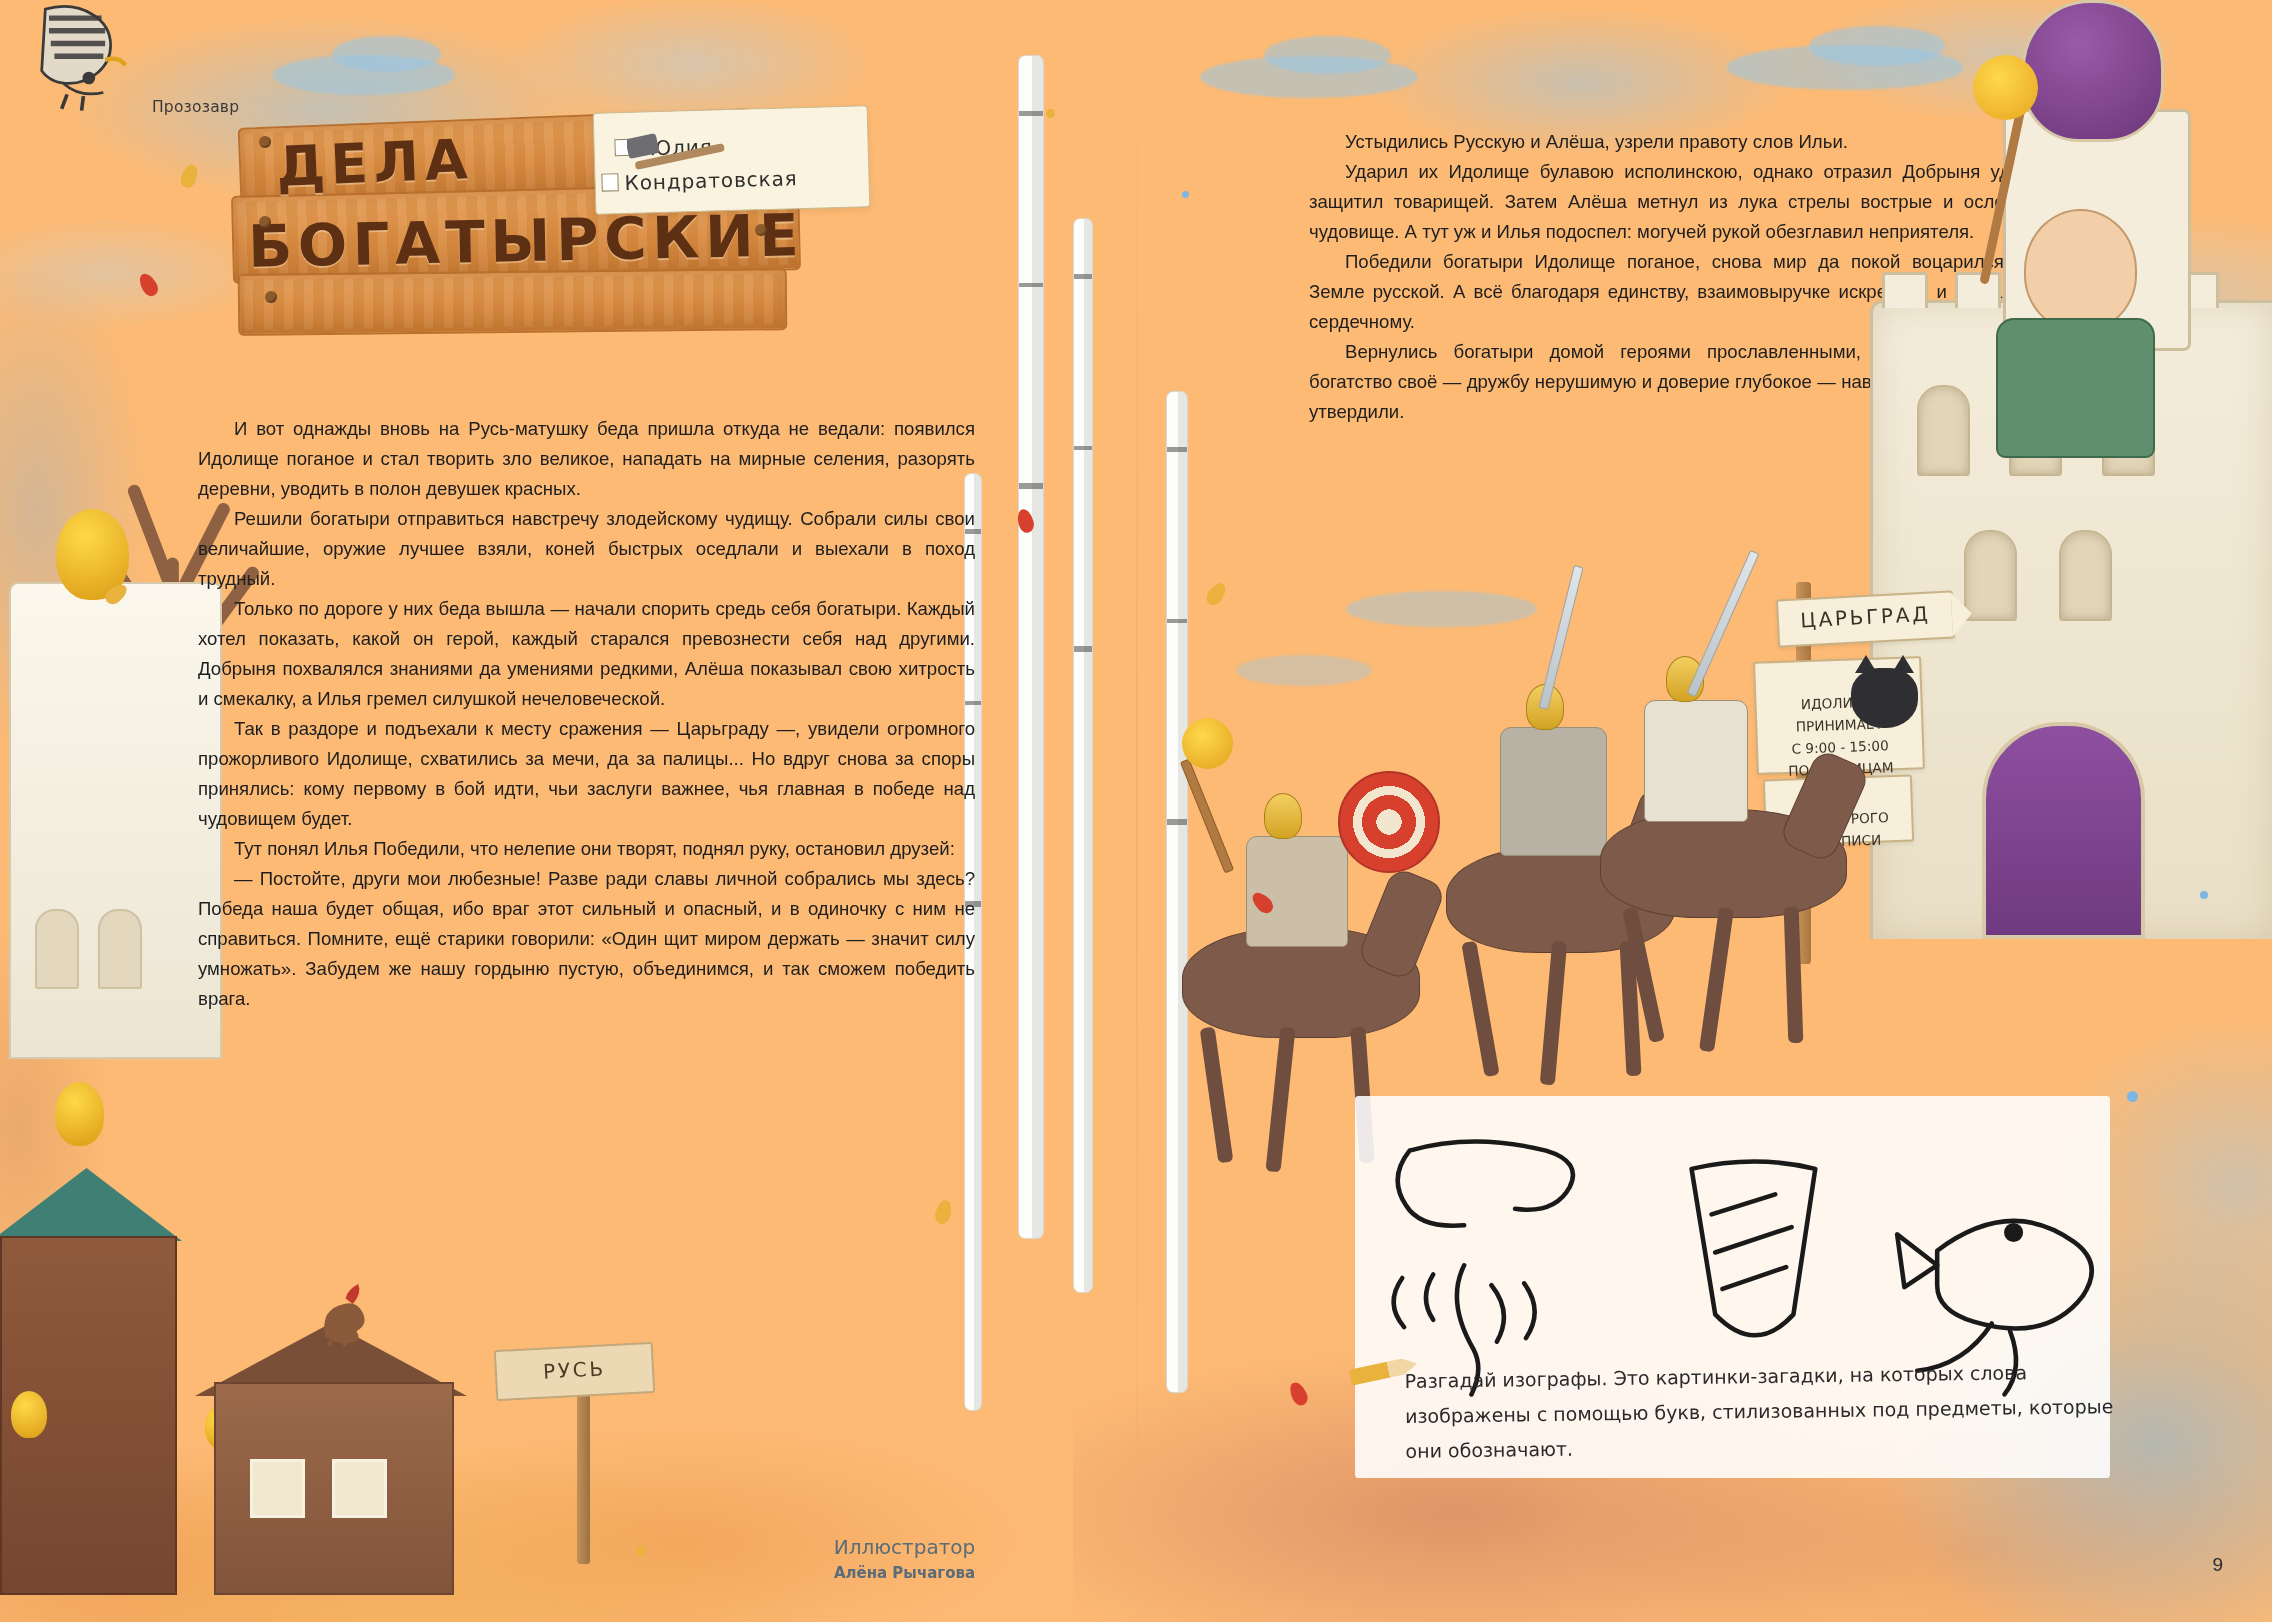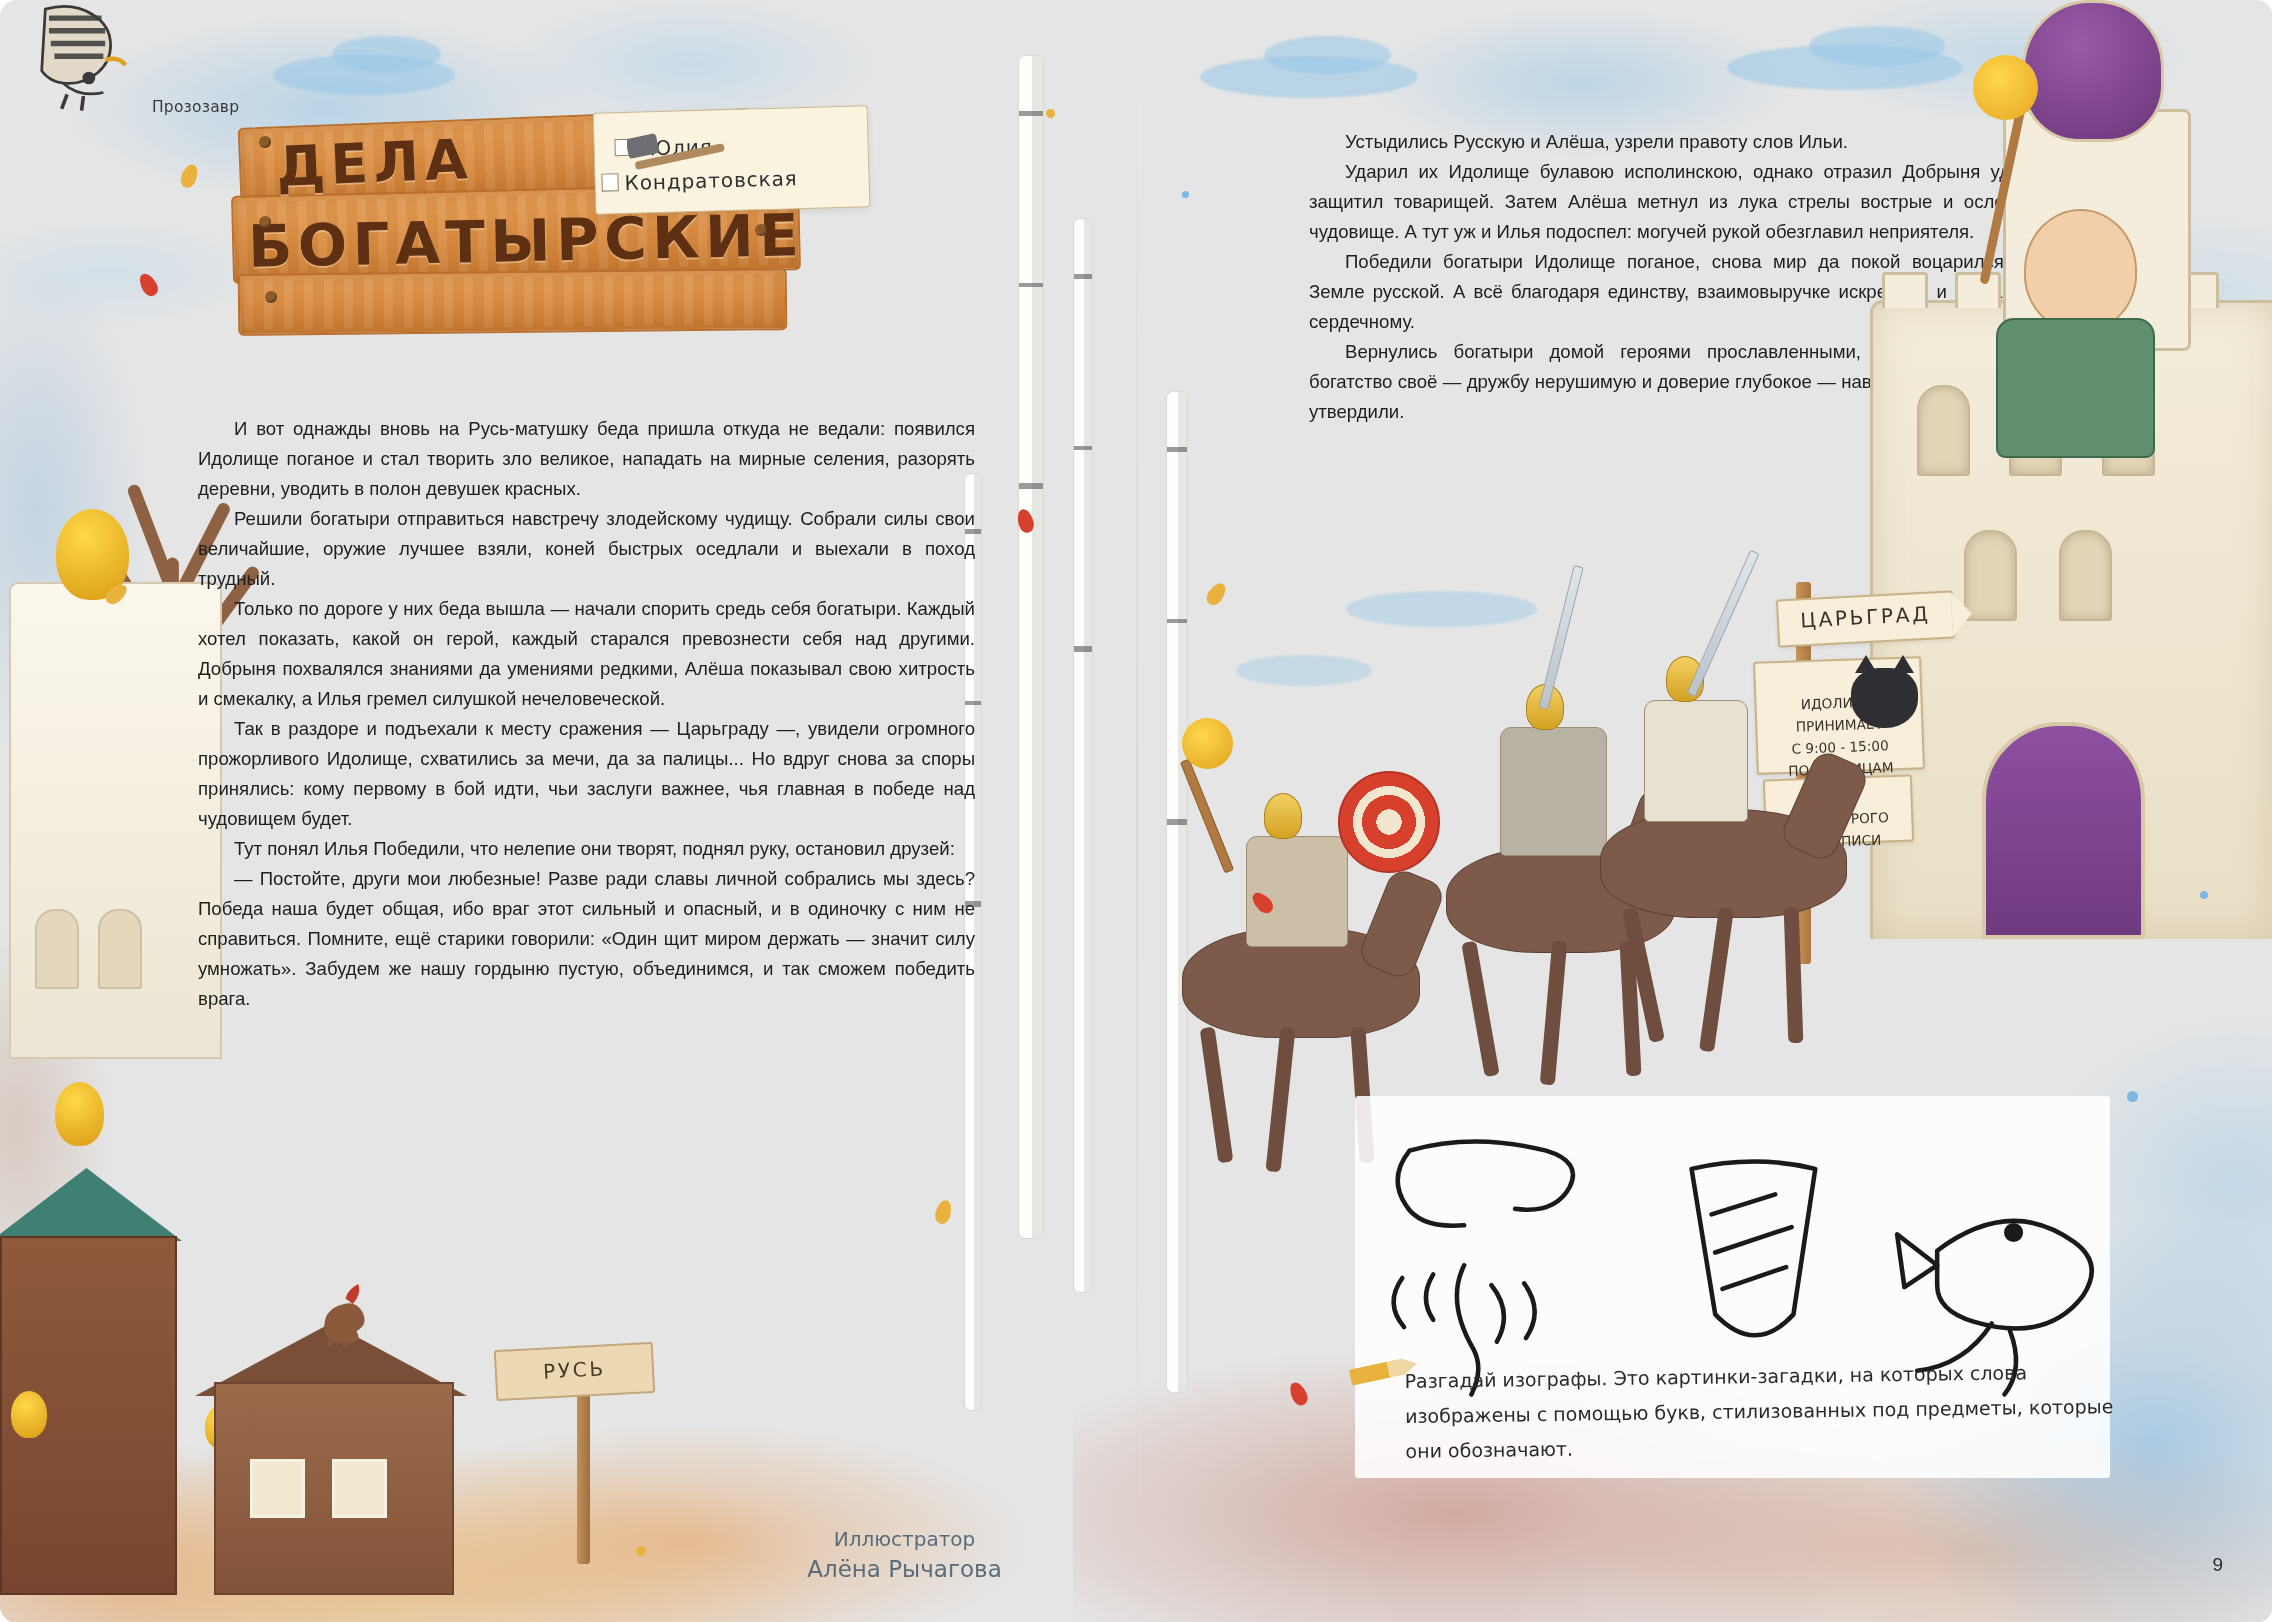--- a/index.html
+++ b/index.html
@@ -10,23 +10,22 @@
   body {
     width: 2273px;
     height: 1623px;
     overflow: hidden;
     font-family: "Liberation Sans", sans-serif;
     position: relative;
   }
   .page {
     position: absolute;
     inset: 0;
-    background: #e5e5e5;
+    background: #fdba74;
     overflow: hidden;
-    border-radius: 17px;
   }
 
   
   .wash {
     position: absolute;
     pointer-events: none;
   }
   .sky-left {
     left: 0; top: 0; width: 1073px; height: 564px;
     background:
@@ -496,21 +495,21 @@
 
   .illustrator {
     position: absolute;
     left: 768px; bottom: 41px;
     width: 273px;
     text-align: center;
     font-family: "DejaVu Sans", sans-serif;
     color: #5a6b7a;
   }
   .illustrator .ill-role { font-size: 20px; }
-  .illustrator .ill-name { font-size: 23px; margin-top: 5.5px; }
+  .illustrator .ill-name { font-size: 15px; margin-top: 5.5px; font-weight: bold; }
 
   .leaf {
     position: absolute;
     width: 14.5px; height: 23.6px;
     border-radius: 50% 50% 50% 50% / 60% 60% 40% 40%;
   }
   .dot {
     position: absolute;
     border-radius: 50%;
   }

